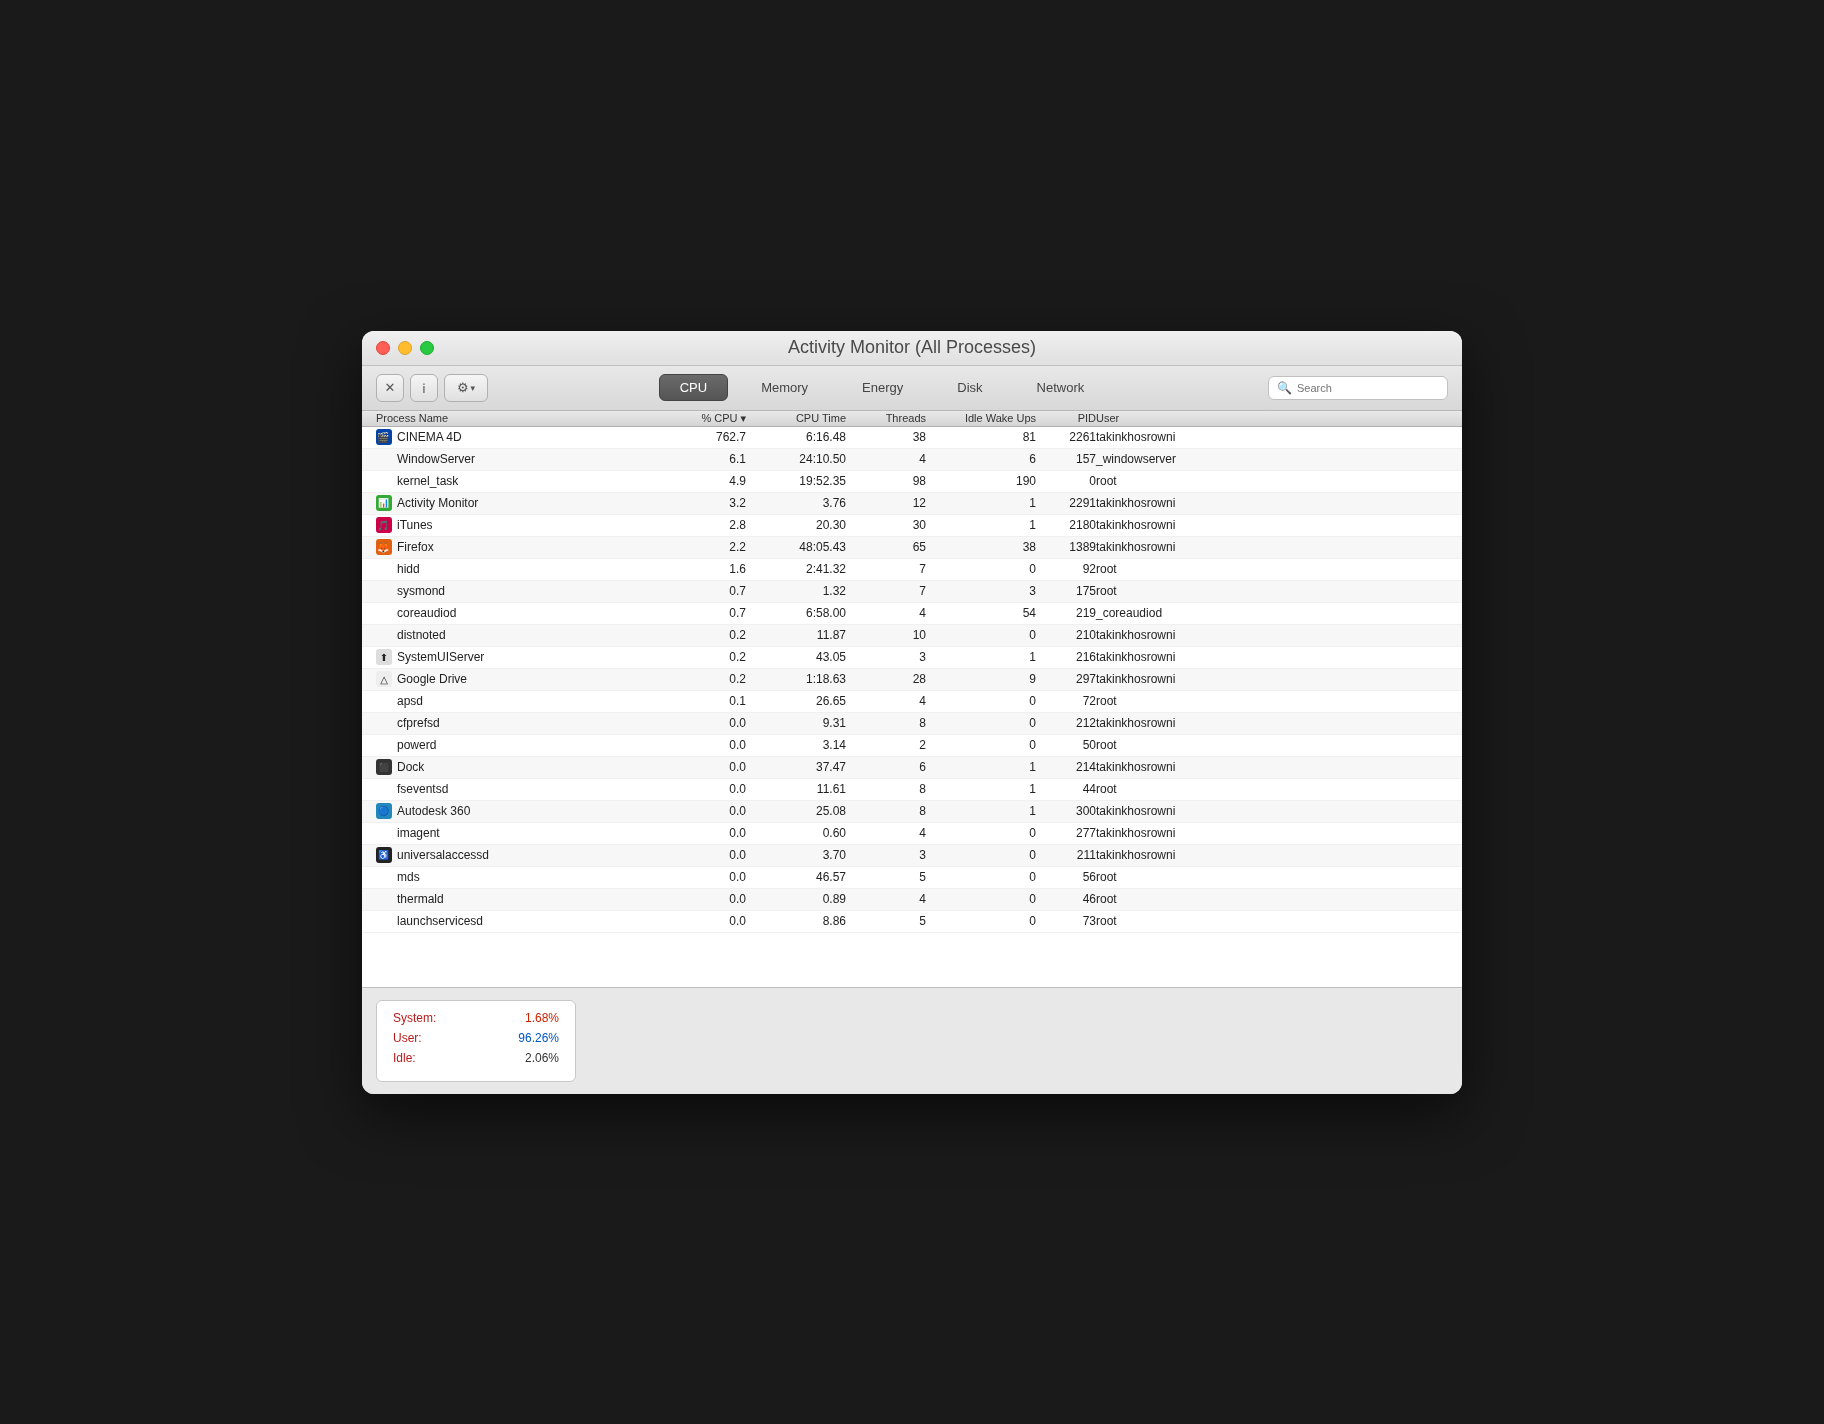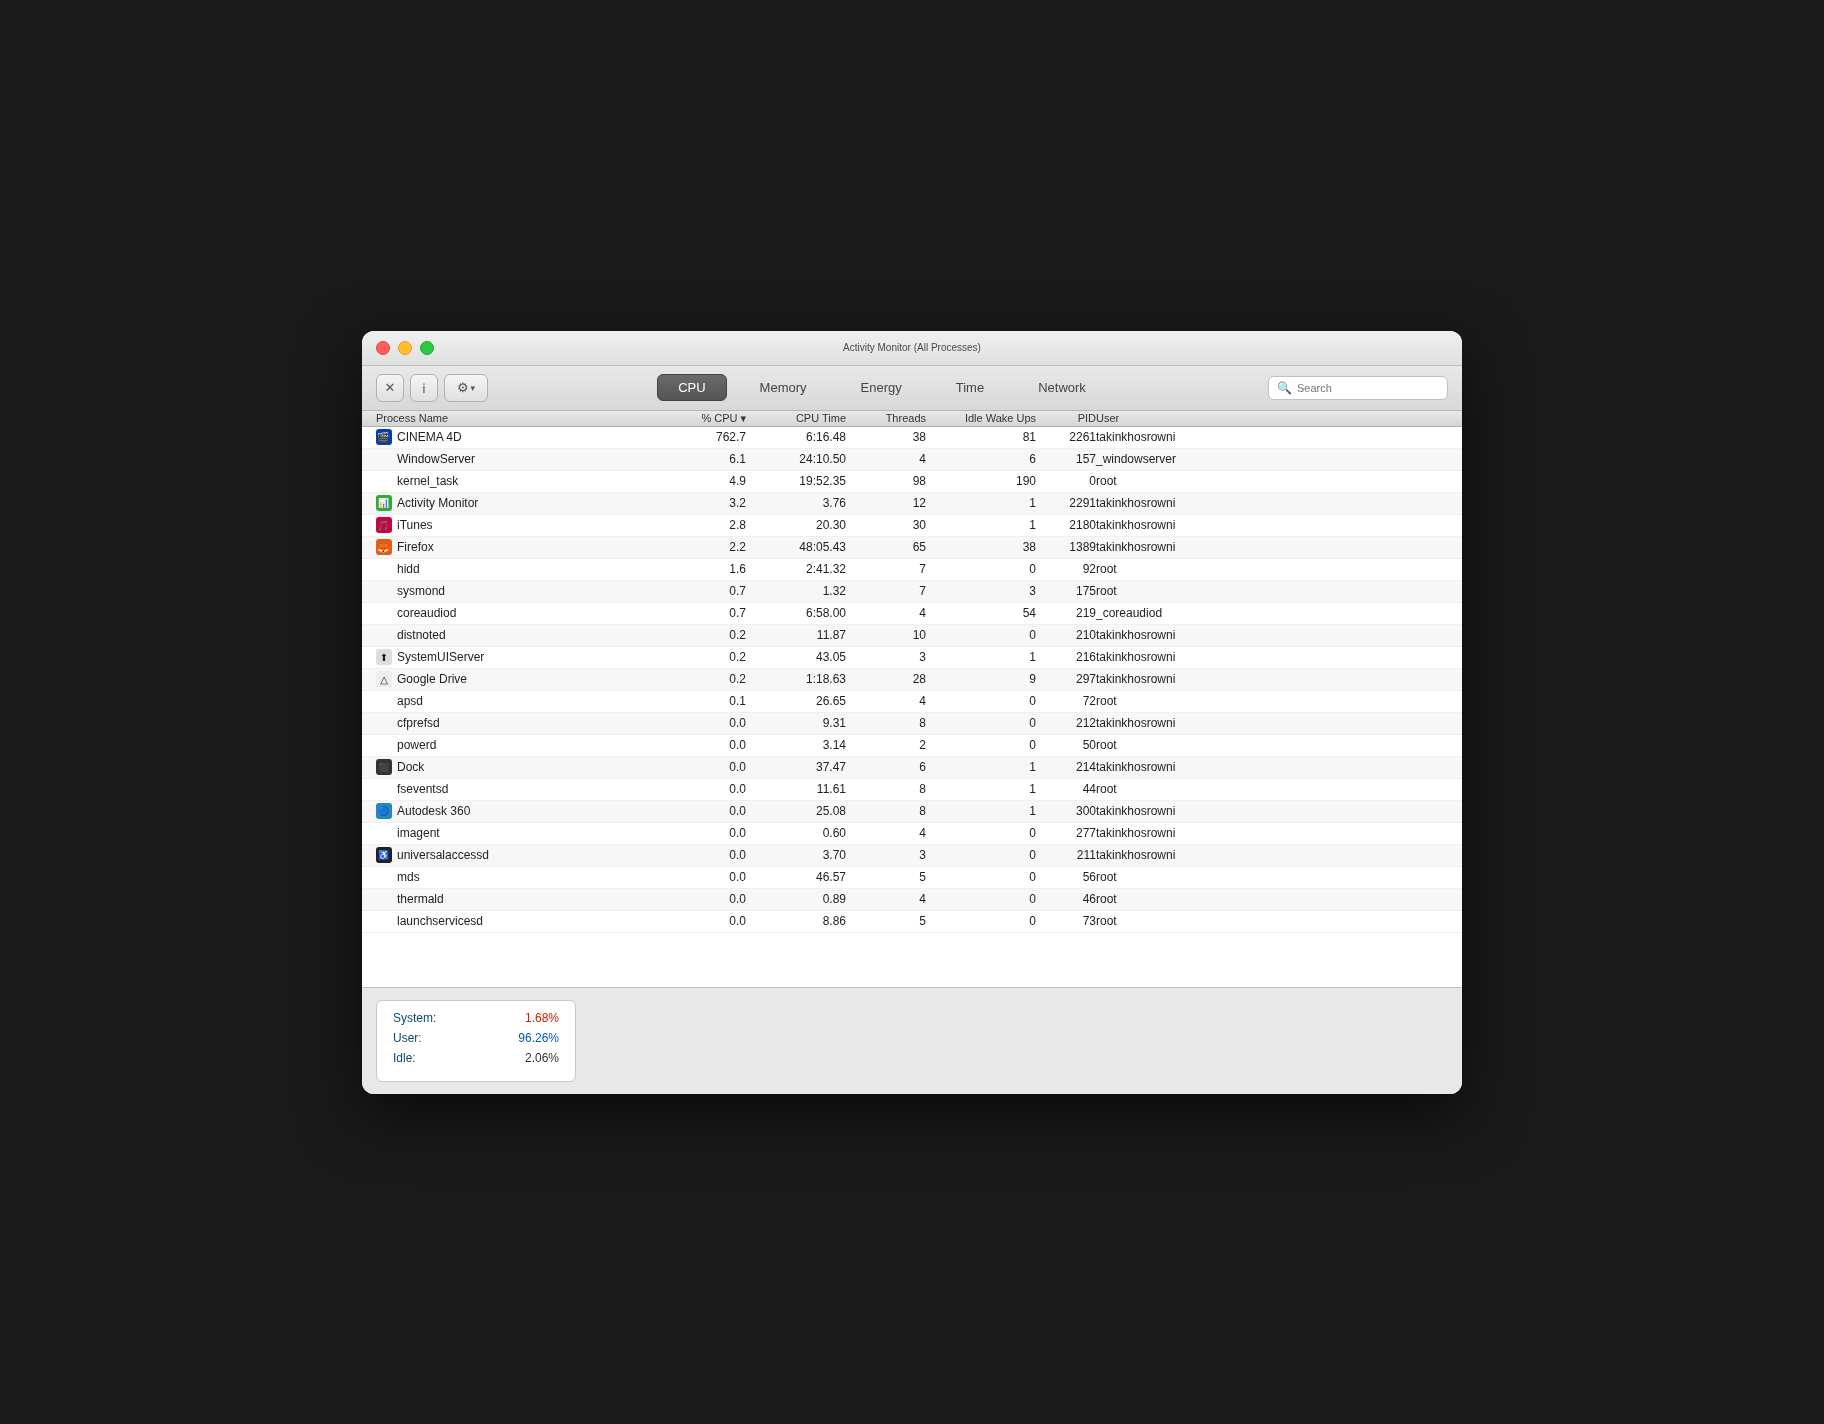--- a/index.html
+++ b/index.html
@@ -39,21 +39,21 @@
       font-weight: bold;
       color: transparent;
     }
     .tl-close { background: #ff5f57; border: 1px solid #e0443e; }
     .tl-minimize { background: #ffbd2e; border: 1px solid #dfa123; }
     .tl-maximize { background: #28ca41; border: 1px solid #1aab29; }
     .window-title {
       position: absolute;
       left: 50%;
       transform: translateX(-50%);
-      font-size: 10px;
+      font-size: 18px;
       color: #4a4a4a;
       font-weight: 500;
     }
     .toolbar {
       background: linear-gradient(to bottom, #e8e8e8, #d8d8d8);
       padding: 8px 14px;
       display: flex;
       align-items: center;
       border-bottom: 1px solid #b8b8b8;
       gap: 8px;
@@ -190,21 +190,21 @@
       padding: 10px 16px;
       min-width: 200px;
     }
     .stat-row {
       display: flex;
       justify-content: space-between;
       font-size: 12px;
       margin-bottom: 6px;
       align-items: center;
     }
-    .stat-label { color: #0c4a6e; }
+    .stat-label { color: #b91c1c; }
     .stat-value-red { color: #cc2200; font-weight: 500; }
     .stat-value-blue { color: #0055cc; font-weight: 500; }
     .stat-value-gray { color: #333; }
     .cpu-load-panel {
       background: white;
       border: 1px solid #c8c8c8;
       border-radius: 6px;
       flex: 1;
       display: flex;
       flex-direction: column;
@@ -265,21 +265,21 @@
       <div class="tab active">
         <span>CPU</span>
       </div>
       <div class="tab">
         <span>Memory</span>
       </div>
       <div class="tab">
         <span>Energy</span>
       </div>
       <div class="tab">
-        <span>Time</span>
+        <span>Disk</span>
       </div>
       <div class="tab">
         <span>Network</span>
       </div>
     </div>
 
     <div class="search-box">
       <span class="search-icon-char">🔍</span>
       <input type="text" placeholder="Search" style="">
     </div>

